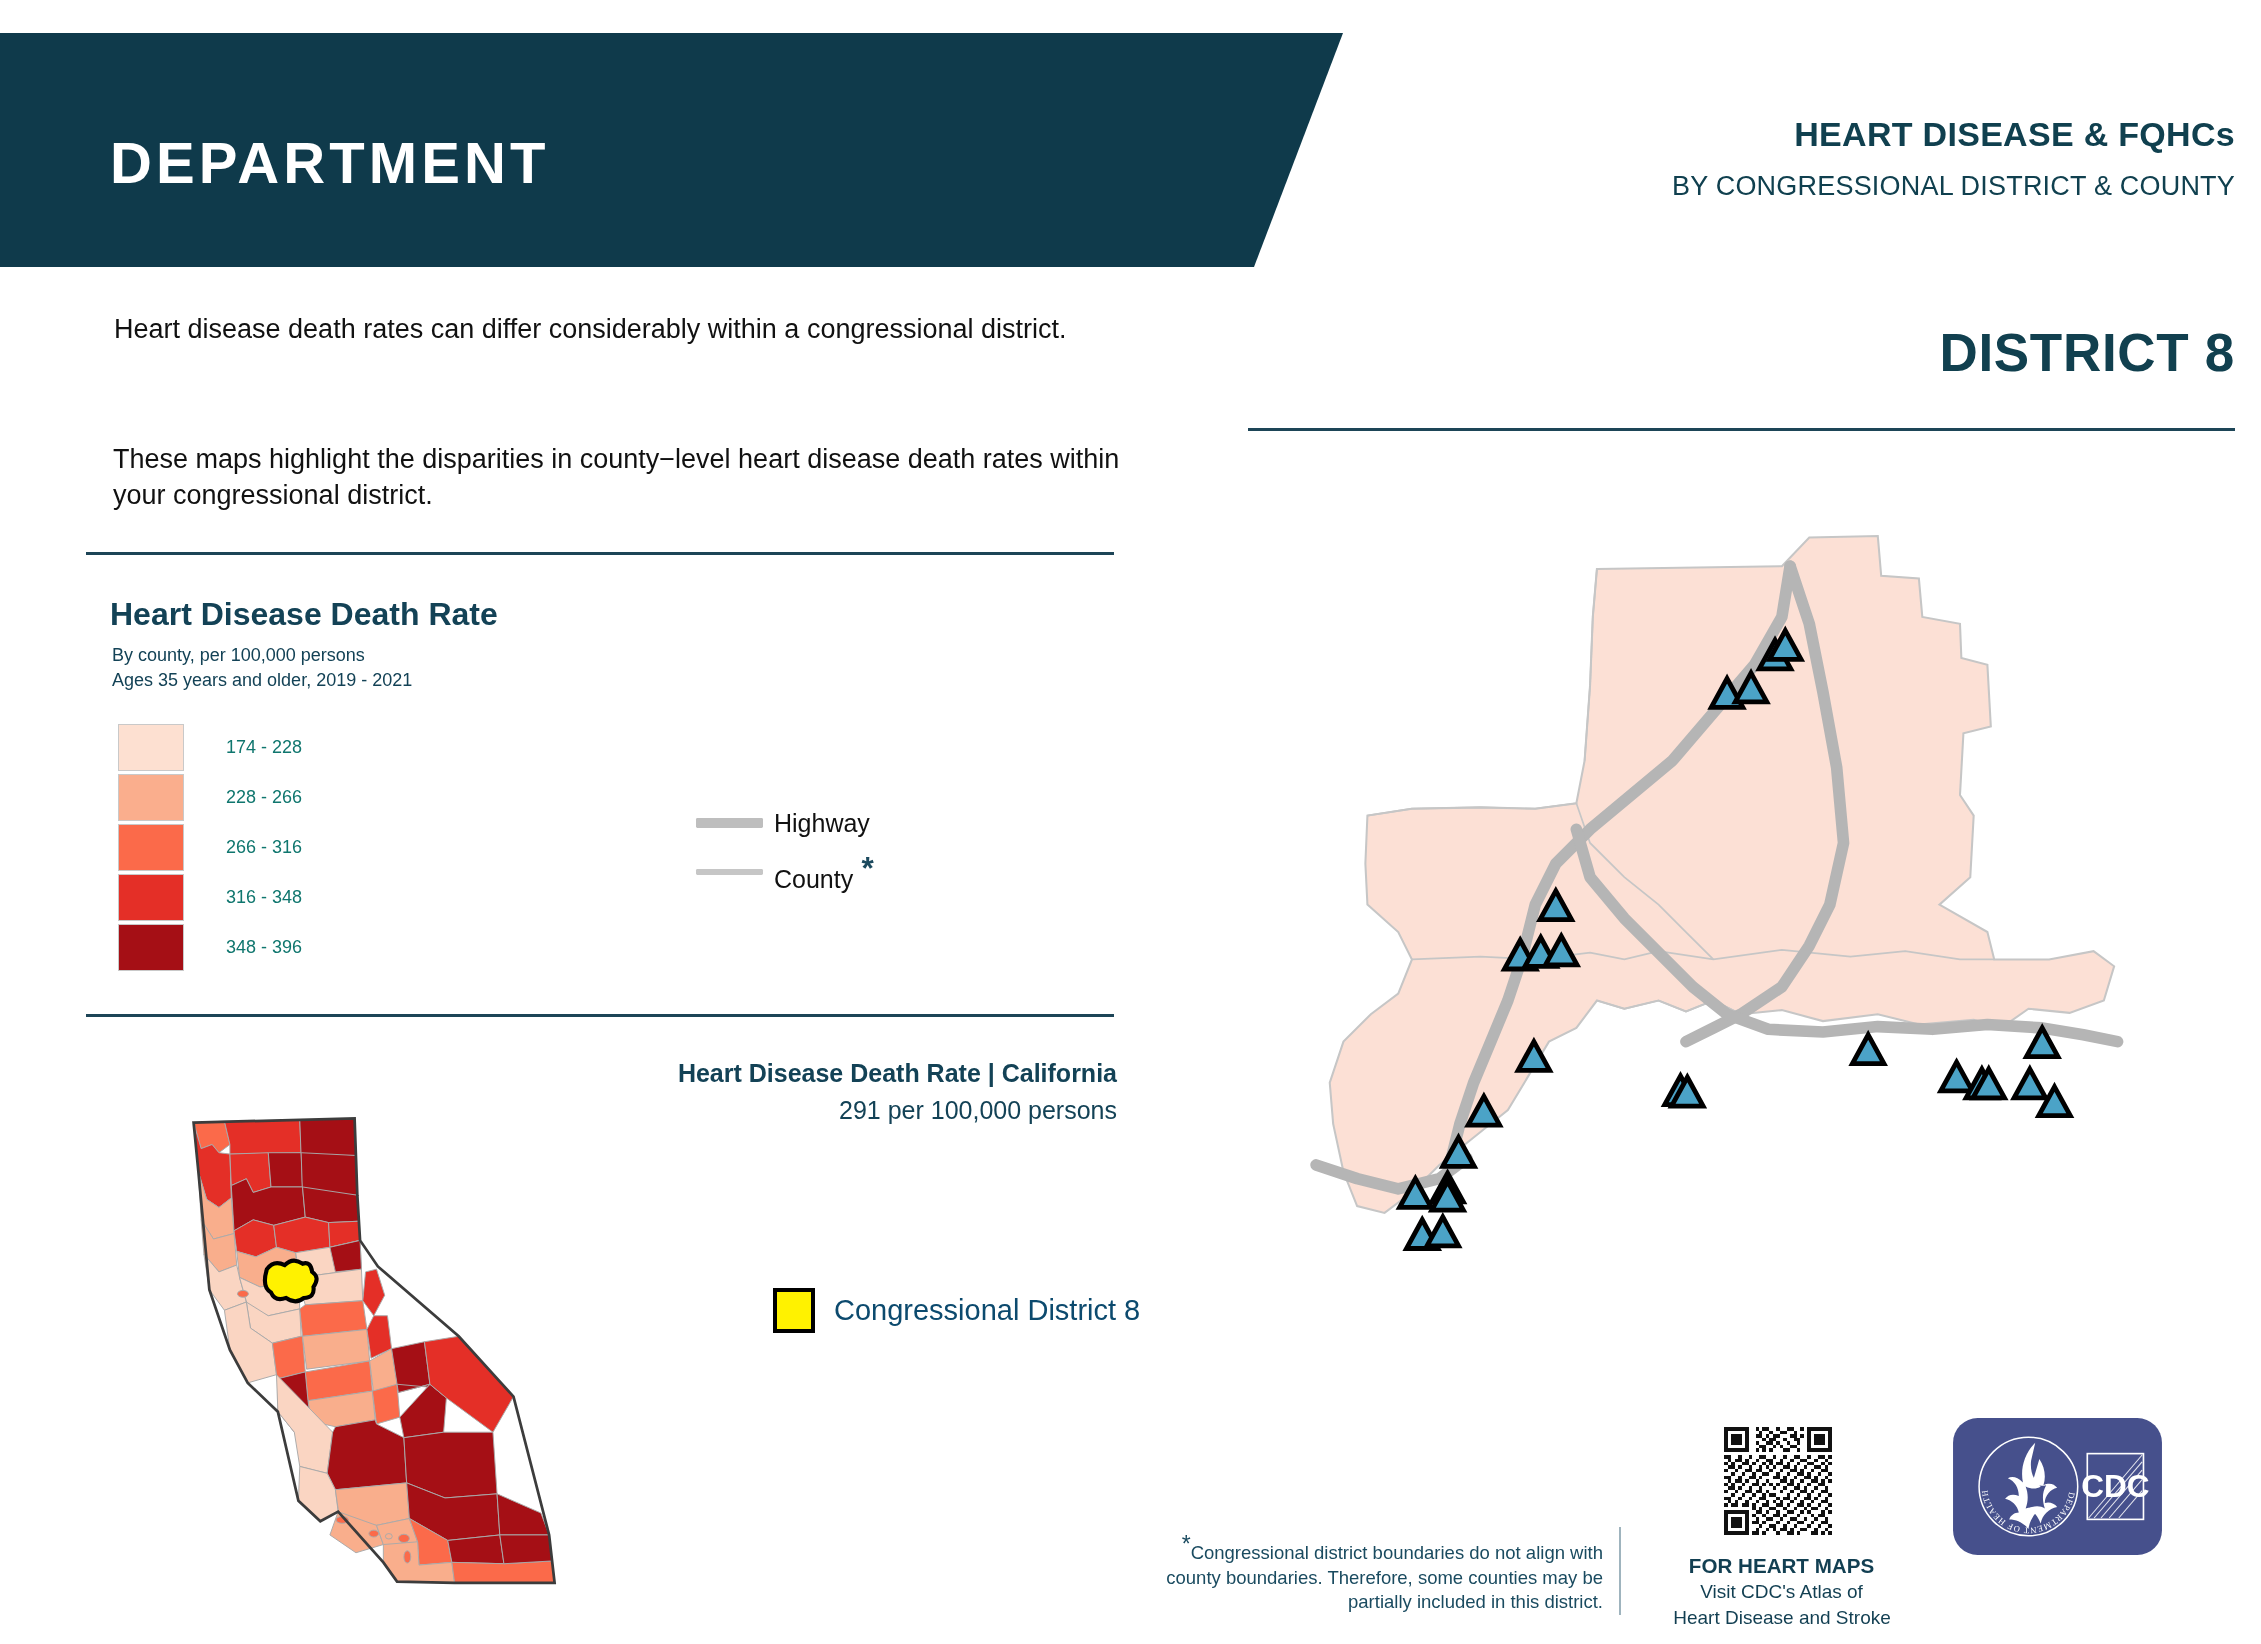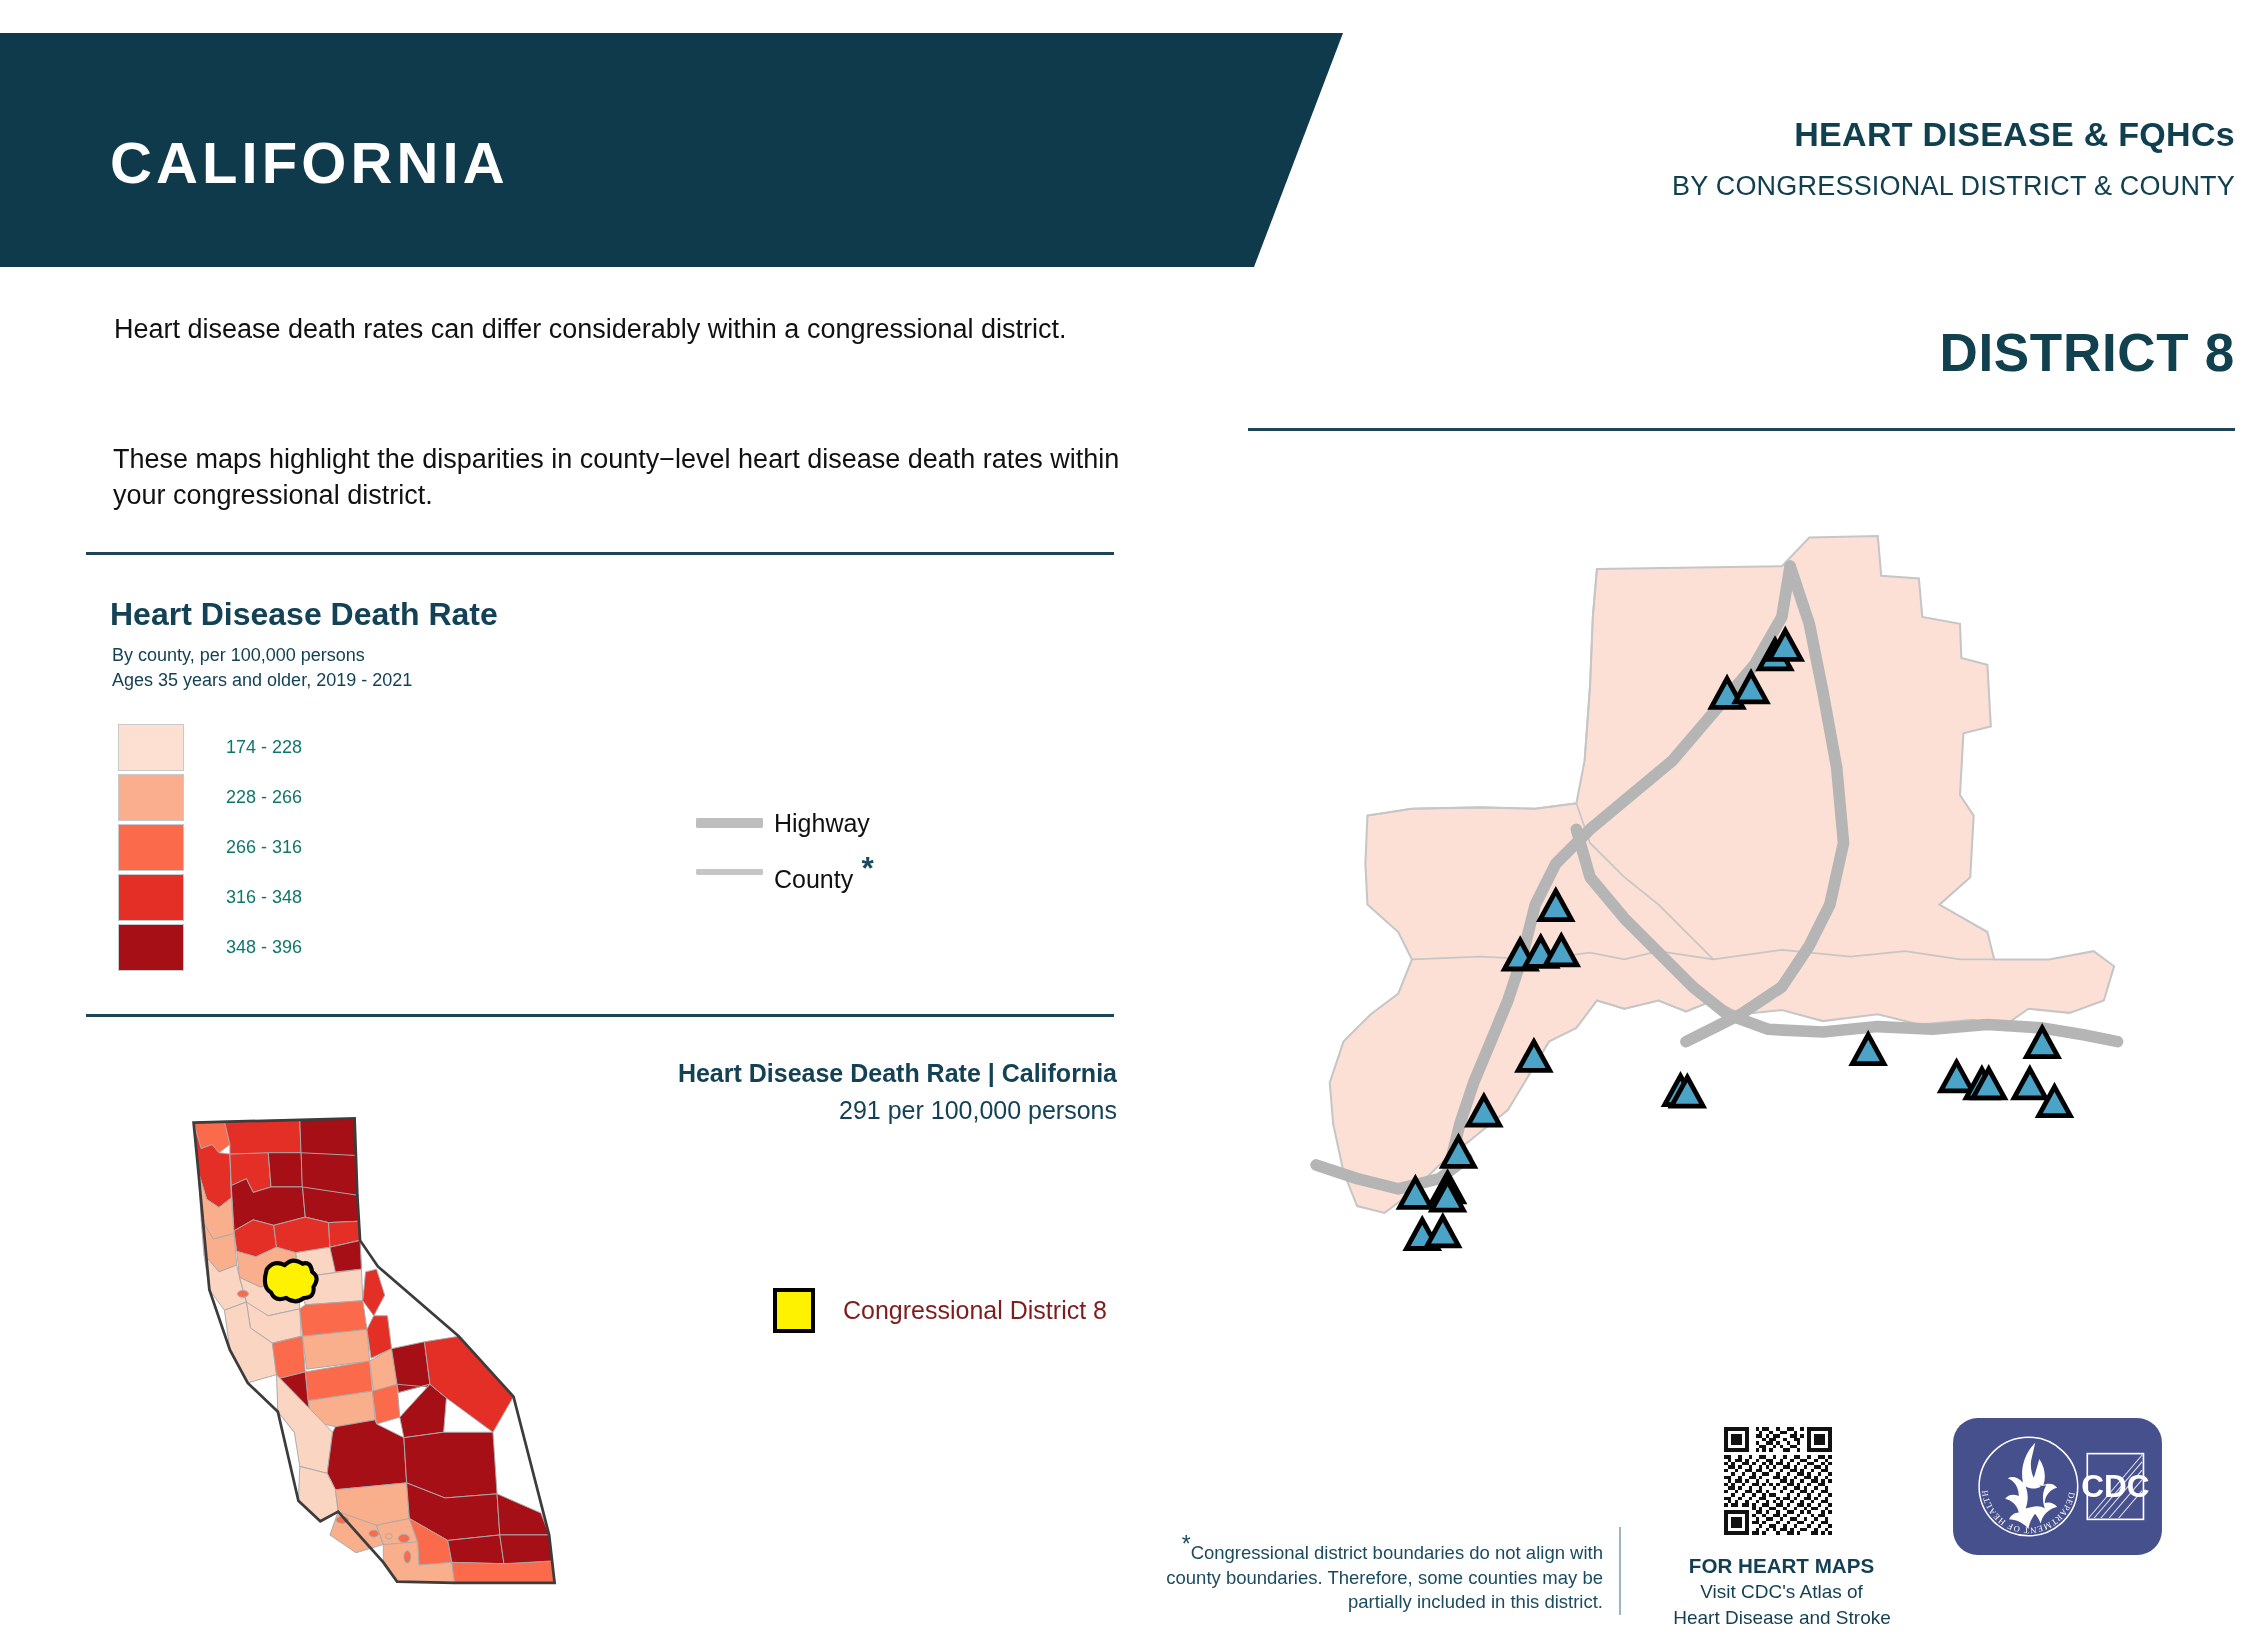--- a/index.html
+++ b/index.html
@@ -70,21 +70,21 @@
   #ca-rate-value{
     position:absolute;left:411px;top:1096px;width:706px;text-align:right;
     font-size:25px;color:#134256;
   }
 
   #ca-inset{position:absolute;left:171px;top:1110px;width:411px;height:480px;}
 
   
   #cd-key{position:absolute;left:773px;top:1288px;display:flex;align-items:center;}
   #cd-key-box{width:42px;height:45px;background:#FFF200;border:4.1px solid #000000;box-sizing:border-box;}
-  #cd-key-label{margin-left:28px;font-size:25px;color:#7f1d1d;}
+  #cd-key-label{margin-left:19px;font-size:29px;color:#0c4a6e;}
 
   
   #district-label{
     position:absolute;right:26px;top:322px;width:959px;text-align:right;
     font-size:53px;font-weight:bold;color:#11404F;letter-spacing:0.7px;
   }
   #rule-district{
     position:absolute;left:1248px;top:428px;width:987px;height:2.7px;background:#1D4557;
   }
   #district-map{position:absolute;left:1302px;top:521px;width:857px;height:733px;}
@@ -109,21 +109,21 @@
   #more-maps-l2{
     position:absolute;left:1645px;top:1607px;width:274px;text-align:center;
     font-size:19px;color:#123F52;
   }
   #cdc-logo{position:absolute;left:1953px;top:1418px;width:209px;height:137px;}
 </style>
 </head>
 <body>
 
 <div id="header-banner"></div>
-<div id="state-title">CALIFORNIA</div>
+<div id="state-title">DEPARTMENT</div>
 <div id="header-title">HEART DISEASE &amp; FQHCs</div>
 <div id="header-subtitle">BY CONGRESSIONAL DISTRICT &amp; COUNTY</div>
 
 <div id="intro-p1">Heart disease death rates can differ considerably within a congressional district.</div>
 <div id="intro-p2">These maps highlight the disparities in county−level heart disease death rates within your congressional district.</div>
 
 <div class="hr-rule" id="rule-top"></div>
 
 <div id="legend-title">Heart Disease Death Rate</div>
 <div id="legend-sub1">By county, per 100,000 persons</div>

